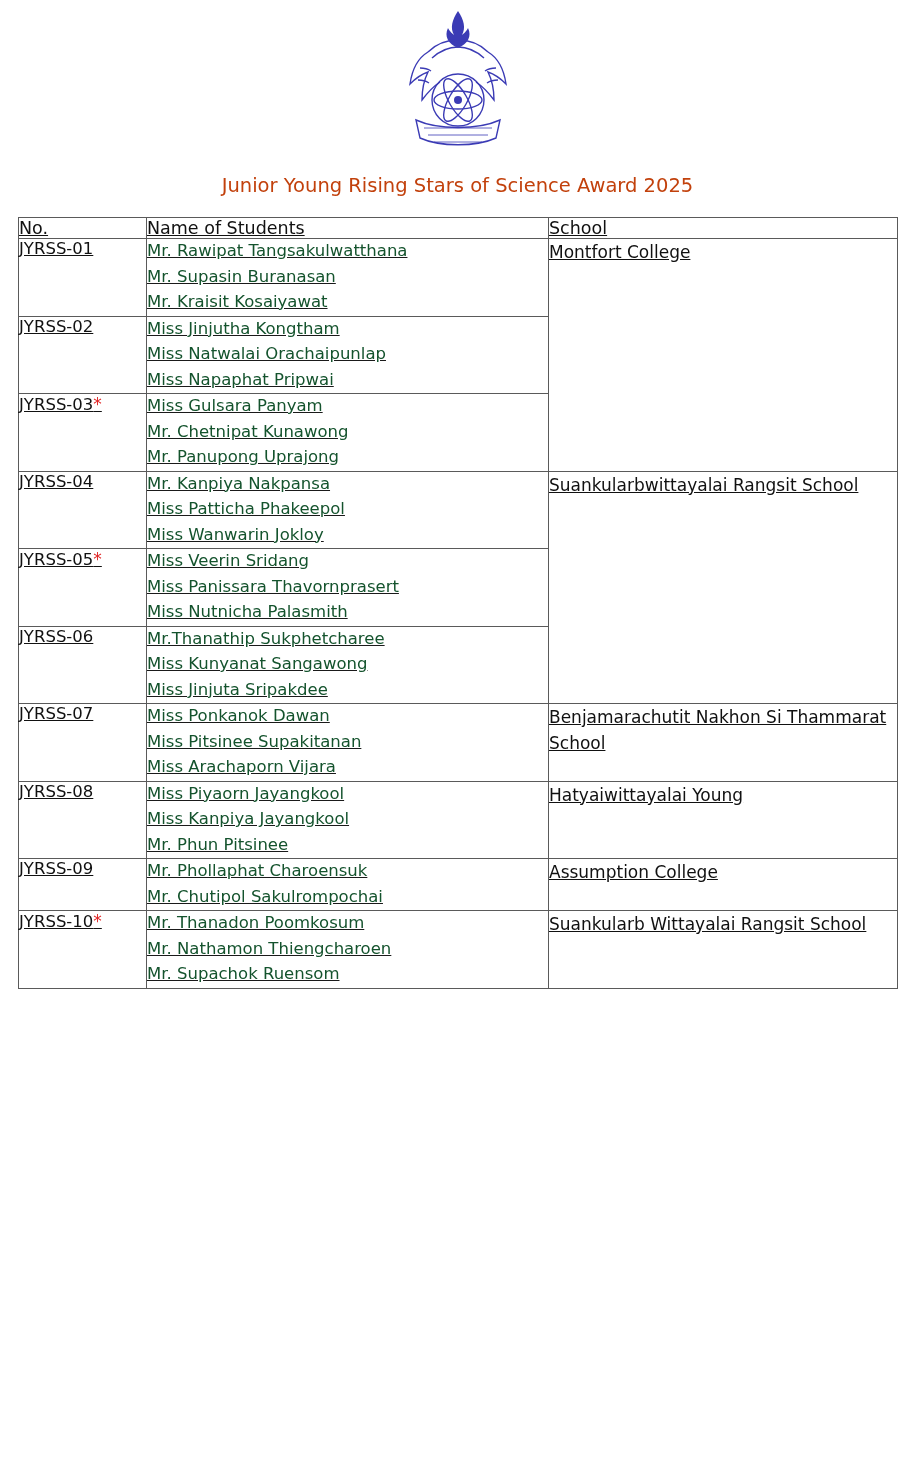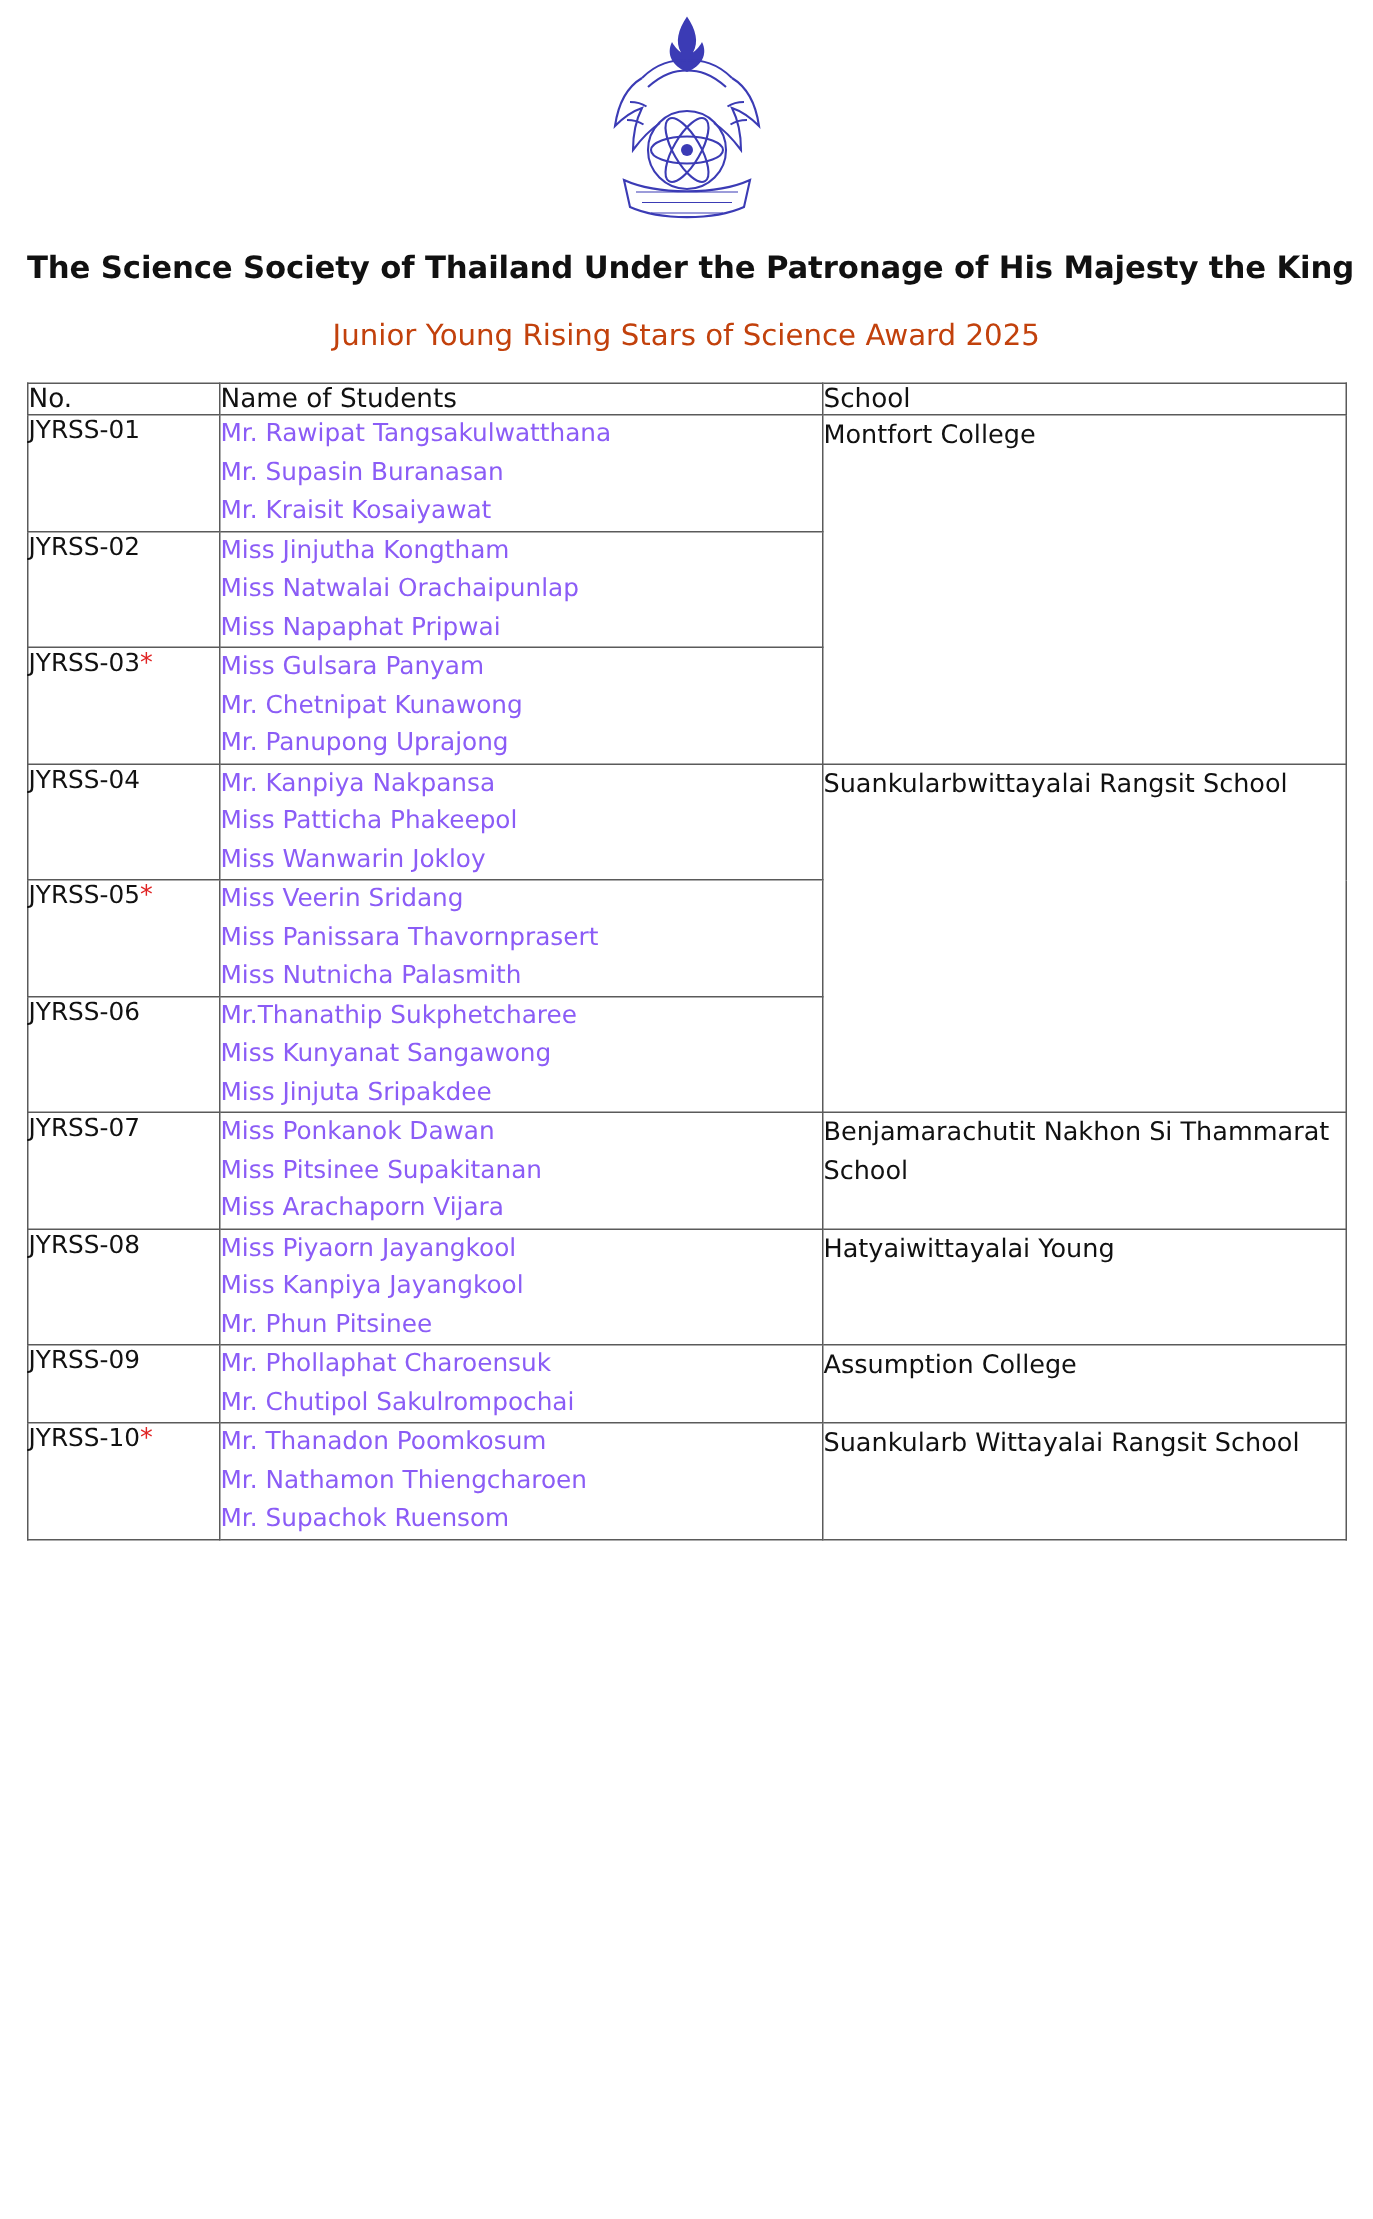--- a/index.html
+++ b/index.html
@@ -55,20 +55,21 @@
     width: 879px;
     margin: 20px 0 0 0;
     border-collapse: collapse;
     table-layout: fixed;
   }
   table.roster th,
   table.roster td {
     border: 1px solid #5a5a5a;
     vertical-align: top;
     padding: 0;
+    text-decoration: underline;
   }
   col.c-no { width: 128px; }
   col.c-names { width: 402px; }
   col.c-school { width: 349px; }
 
   th.hdr {
     font-weight: normal;
     text-align: left;
     font-size: 17.5px;
     padding: 11px 0 11px 10px;
@@ -85,21 +86,21 @@
     color: #e02424;
     font-size: 17px;
   }
   td.cell-names {
     padding: 9px 0 8px 10px;
   }
   td.cell-names .nm {
     font-size: 16.5px;
     line-height: 1.0;
     padding: 4px 0 5px 0;
-    color: #8b5cf6;
+    color: #14532d;
   }
   td.cell-school {
     font-size: 17px;
     line-height: 1.55;
     padding: 10px 12px 10px 12px;
     color: #111;
     vertical-align: middle;
     margin-top: 25px;
   }
 </style>
@@ -133,21 +134,20 @@
 
         <path d="M18 112 C40 122 80 122 102 112 L98 130 C78 139 42 139 22 130 Z"></path>
         <path d="M26 120 L94 120" stroke-width="0.8"></path>
         <path d="M30 127 L90 127" stroke-width="0.8"></path>
         <path d="M36 134 L84 134" stroke-width="0.8"></path>
       </g>
     </svg>
   </div>
 
   <div class="title-block">
-    <div class="title-main">The Science Society of Thailand Under the Patronage of His Majesty the King</div>
     <div class="title-sub">Junior Young Rising Stars of Science Award 2025</div>
   </div>
 
   <table class="roster">
     <colgroup>
       <col class="c-no">
       <col class="c-names">
       <col class="c-school">
     </colgroup>
     <thead>

